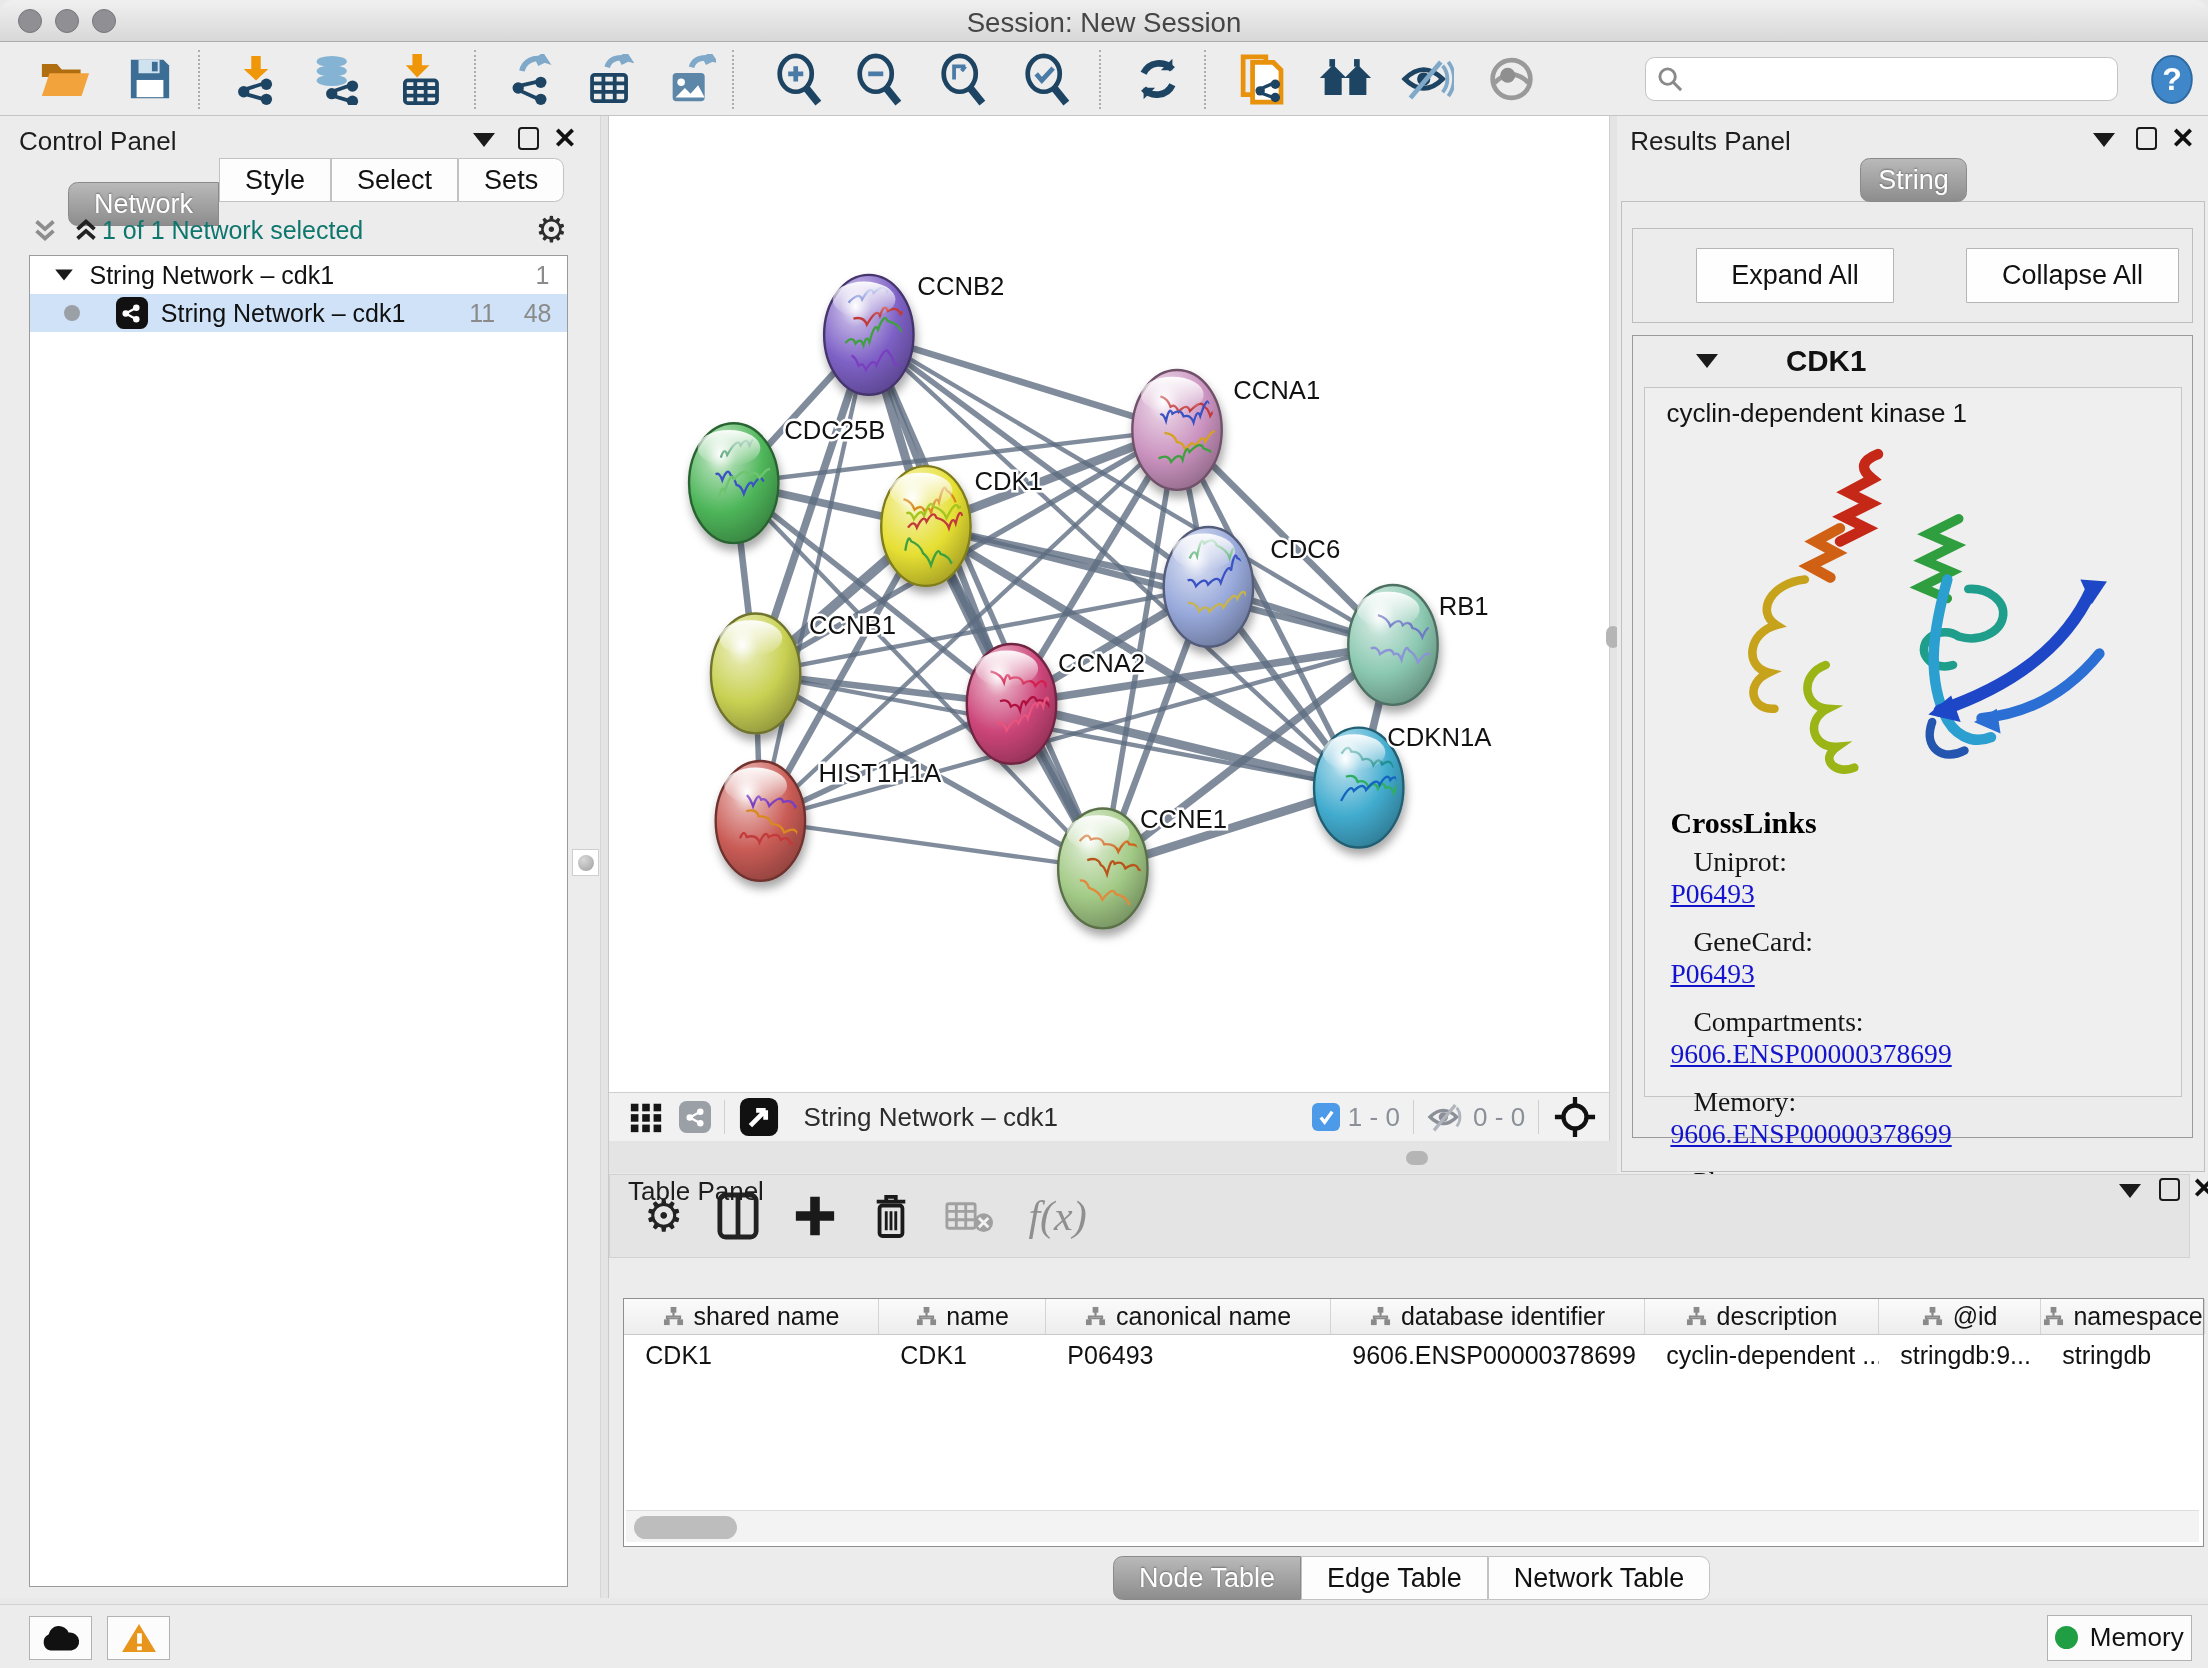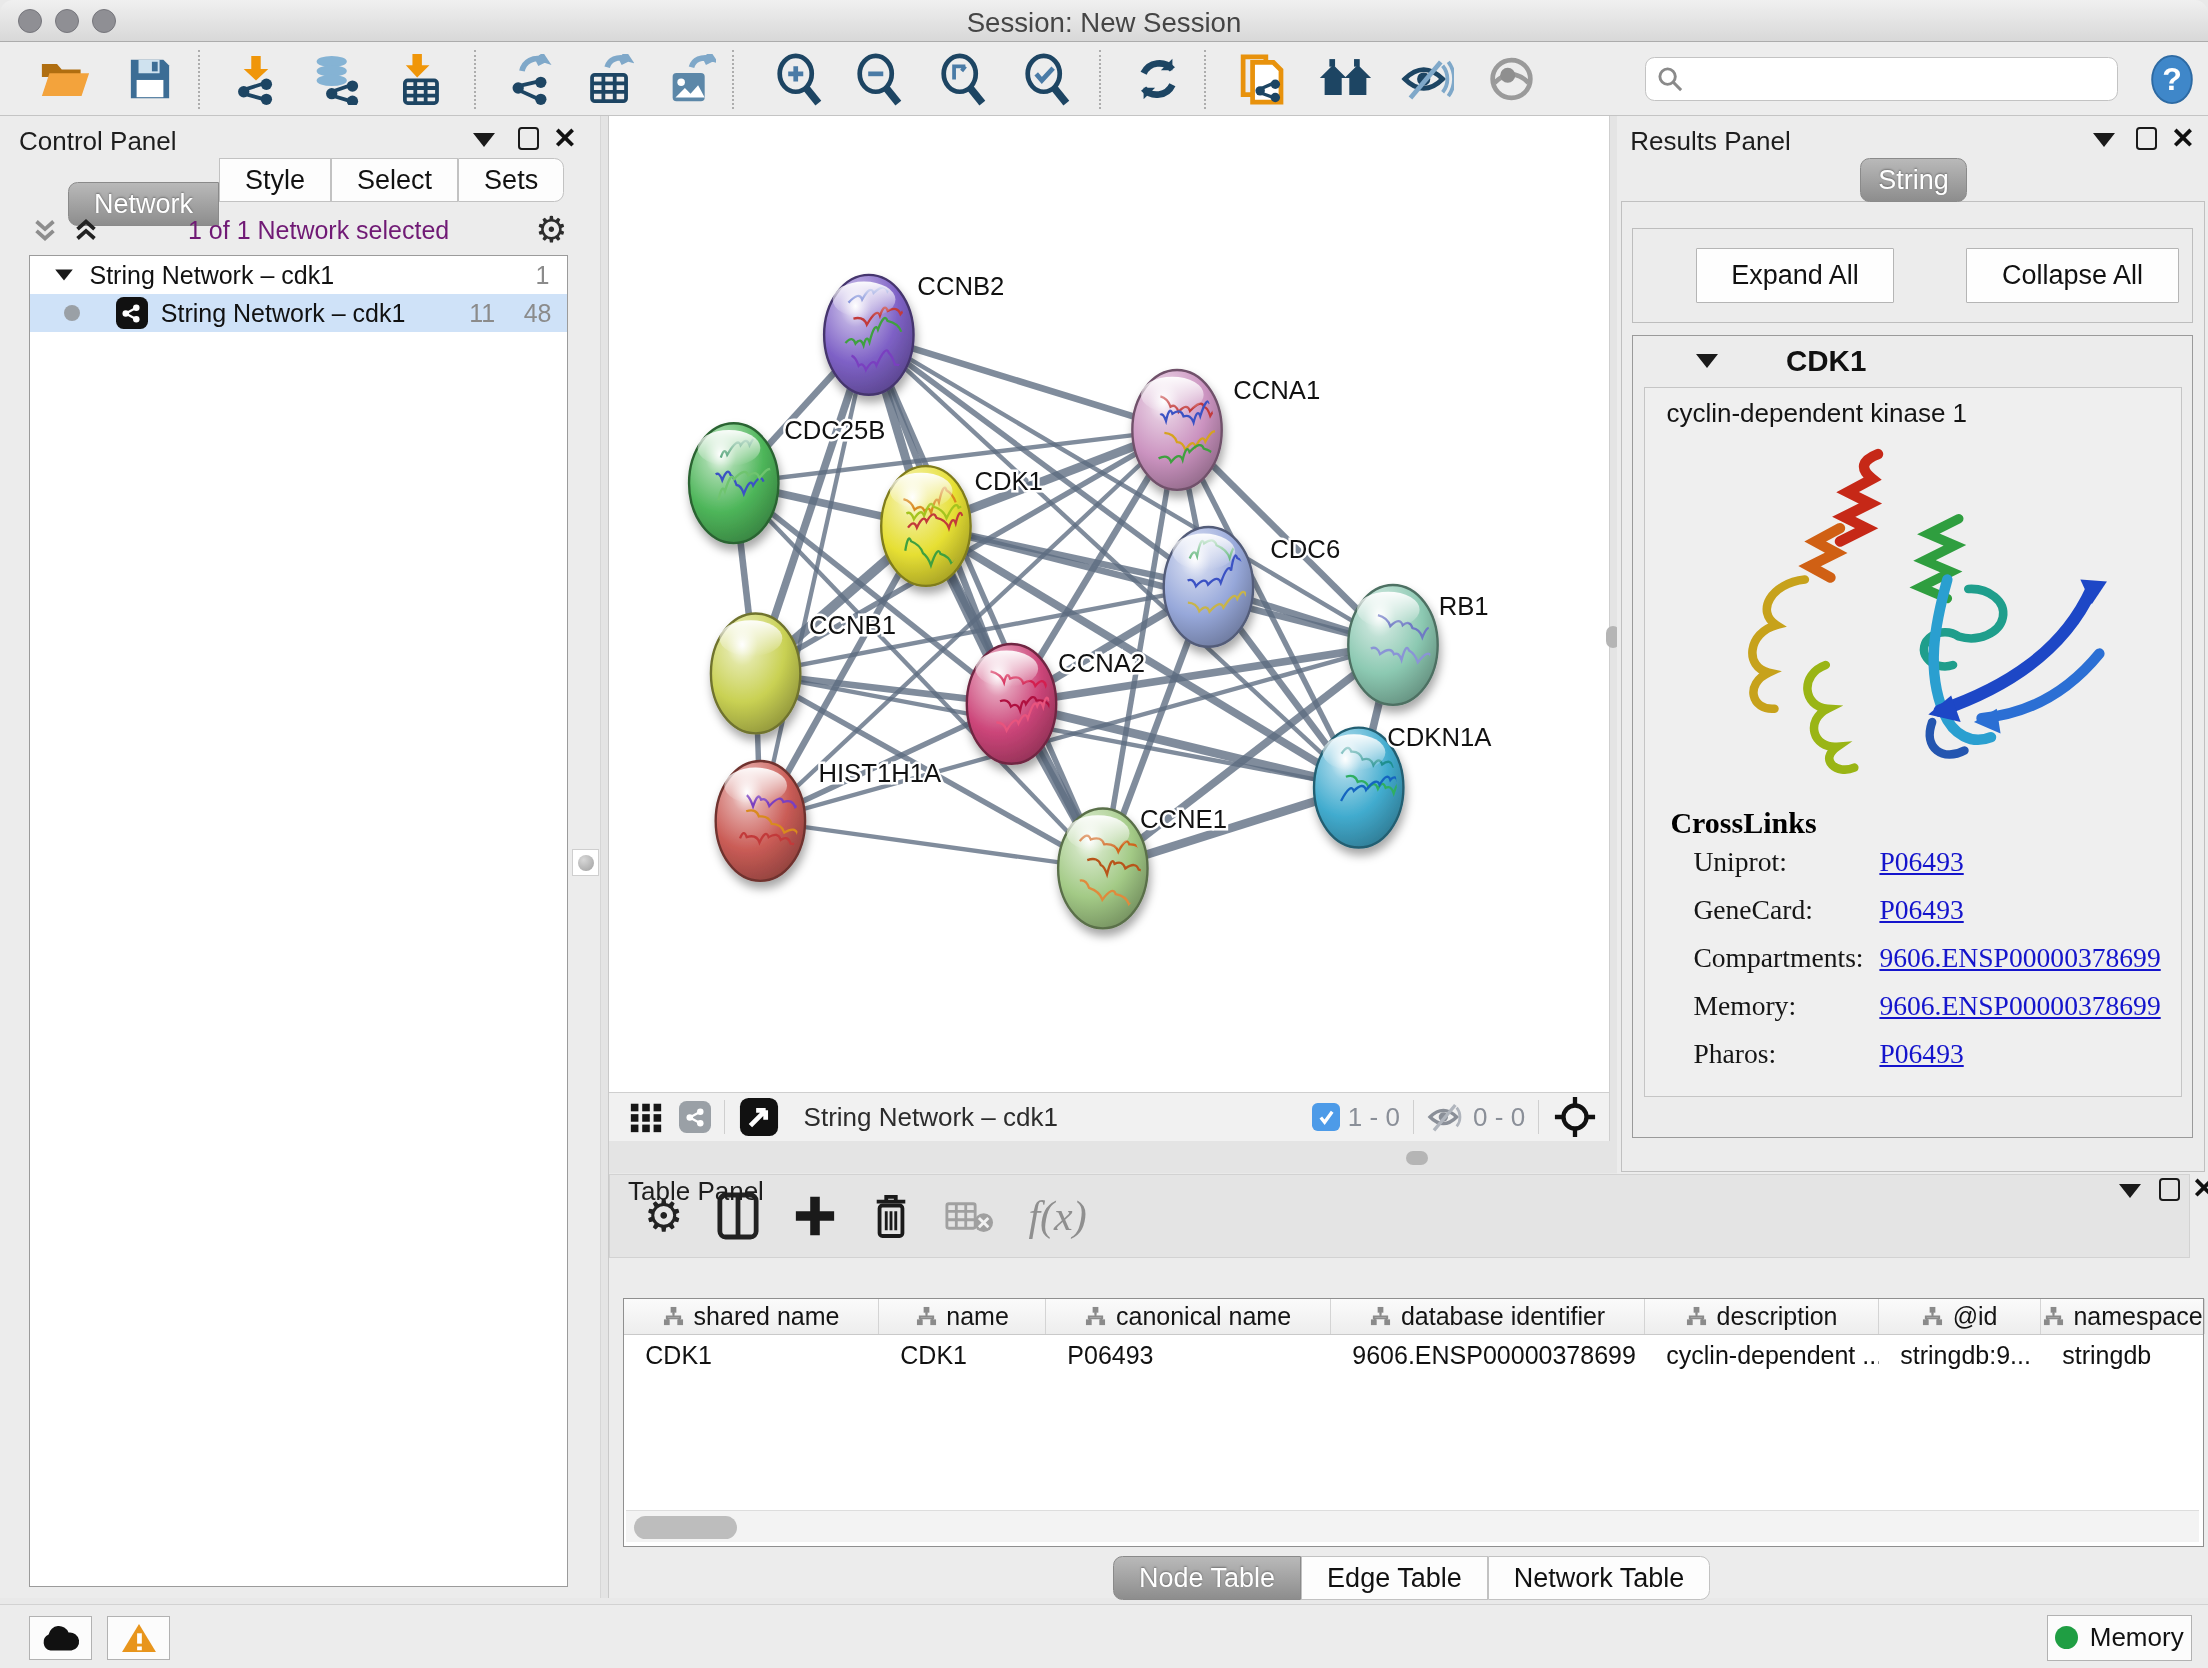--- a/index.html
+++ b/index.html
@@ -32,21 +32,21 @@
     display:flex; align-items:center; justify-content:center; font-size:27px; }
   .tab.first { border-radius:9.5px 0 0 9.5px; }
   .tab.last { border-radius:0 9.5px 9.5px 0; }
   .tab.only { border-radius:9.5px; }
   .tab.selected { background:linear-gradient(#b9b9b9,#8d8d8d); color:#fff; border-color:#8a8a8a; text-shadow:0 -1px 1.9px rgba(0,0,0,.35); }
 
   
   #control-panel { left:0; top:116px; width:600px; height:1482px; background:#ececec; }
   #cp-tabs { left:68px; top:42px; display:flex; }
   #cp-subbar { left:28.5px; top:93px; width:539px; height:42px; display:flex; align-items:center; }
-  #cp-status { flex:1; text-align:center; font-size:25px; color:#701a75; }
+  #cp-status { flex:1; font-size:25px; color:#0f766e; }
   .gear { font-size:36px; color:#2d2d2d; line-height:1; }
   #net-list { left:28.5px; top:139px; width:539px; height:1332px; background:#fff; border:1.9px solid #9b9b9b; }
   .tree-row { height:38px; display:flex; align-items:center; font-size:25px; color:#111; }
   .tree-row .cnt { color:#8b8b8b; }
   .tree-row.selected { background:#cfe2f8; }
   .share-badge { width:32px; height:32px; border-radius:7.6px; background:#111; display:flex; align-items:center; justify-content:center; }
   .gray-dot { width:16px; height:16px; border-radius:50%; background:#9aa0a6; }
 
   
   .split-line { background:#e4e4e4; }
@@ -71,21 +71,21 @@
   #rp-expand-box { left:15px; top:112px; width:561px; height:95px; border:1.9px solid #bdbdbd; background:#ececec; }
   .rp-btn { top:19px; height:55px; background:#fefefe; border:1px solid #b5b5b5; border-radius:1px;
      display:flex; align-items:center; justify-content:center; font-size:27px; color:#111; }
   #cdk1-box { left:15px; top:219px; width:561px; height:803px; border:1.9px solid #9a9a9a; background:#ececec; }
   #cdk1-head { height:49px; display:flex; align-items:center; }
   #cdk1-title { font-size:29.5px; font-weight:bold; color:#111; margin-left:68px; }
   #cdk1-inner { left:11.4px; top:51px; width:538px; height:710px; background:#efefef; border:1px solid #c5c5c5; }
   #cdk1-desc { left:21px; top:9.5px; font-size:26px; color:#141414; }
   #crosslinks { left:25px; top:418px; width:495px; font-family:"Liberation Serif", serif; }
   #crosslinks h3 { font-size:30px; color:#000; margin-bottom:6px; }
-  .cl-row { display:flex; font-size:27.6px; margin-bottom:16px; }
+  .cl-row { display:flex; font-size:27.6px; margin-bottom:16px;flex-direction:column; }
   .cl-label { width:186px; color:#151515; margin-left:23px; }
   .cl-value { color:#1414cc; text-decoration:underline; }
 
   
   #table-panel { left:609px; top:1174px; width:1600px; height:424px; background:#ececec; }
   #tp-toolbar { left:14.3px; top:34px; width:1581px; height:84px; background:#e4e4e4; border:1px solid #d2d2d2; display:flex; align-items:center; }
   .tp-ic { margin-left:34px; display:flex; align-items:center; justify-content:center; }
   #node-table { left:14.3px; top:124px; width:1581px; height:249px; background:#fff; border:1.9px solid #8f8f8f; }
   #nt-header { display:flex; height:36px; background:linear-gradient(#fbfbfb,#ededed); border-bottom:1.9px solid #c9c9c9; }
   .nt-hcell { display:flex; align-items:center; font-size:25px; color:#141414; border-right:1.9px solid #d4d4d4; overflow:hidden; white-space:nowrap; flex:none; justify-content:center; gap:9.5px; }

